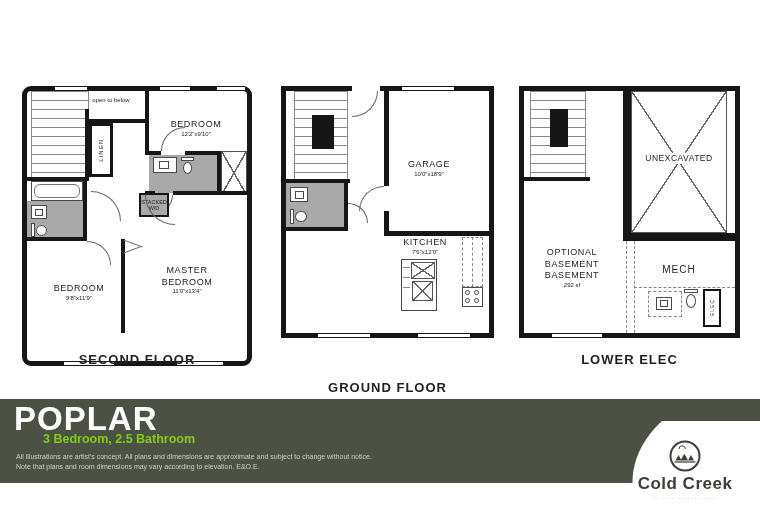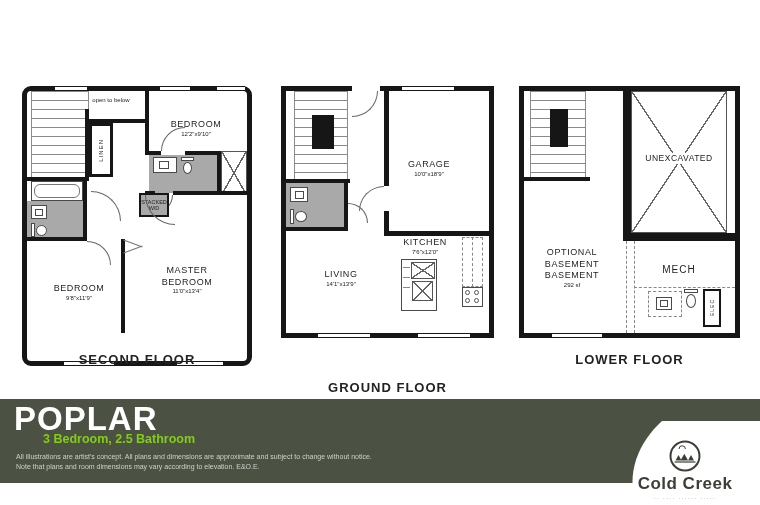--- a/index.html
+++ b/index.html
@@ -119,24 +119,20 @@
     <div class="dm">10'0"x18'9"</div>
   </div>
   <div class="gy" style="left:0;top:92px;width:58px;height:44px;"></div>
   <div class="w" style="left:58px;top:92px;width:4px;height:48px;"></div>
   <div class="w" style="left:0;top:136px;width:62px;height:4px;"></div>
   <div class="arc" style="left:62px;top:112px;width:20px;height:20px;border-width:1px 1px 0 0;border-radius:0 100% 0 0;"></div>
   <div class="fx" style="left:4px;top:96px;width:18px;height:15px;"></div>
   <div class="fx" style="left:9px;top:100px;width:9px;height:8px;"></div>
   <div class="fx" style="left:4px;top:118px;width:4px;height:15px;"></div>
   <div class="tl" style="left:9px;top:120px;width:12px;height:11px;"></div>
-  <div class="rl" style="left:10px;top:178px;width:90px;">
-    <div>LIVING</div>
-    <div class="dm">14'1"x13'9"</div>
-  </div>
   <div class="rl" style="left:95px;top:146px;width:88px;">
     <div>KITCHEN</div>
     <div class="dm">7'6"x12'0"</div>
   </div>
   <div class="fx" style="left:115px;top:168px;width:36px;height:52px;"></div>
   <div class="xb" style="left:125px;top:171px;width:24px;height:17px;"></div>
   <div class="xb" style="left:126px;top:190px;width:21px;height:20px;"></div>
   <div class="ln" style="left:117px;top:176px;width:7px;height:1px;"></div>
   <div class="ln" style="left:117px;top:186px;width:7px;height:1px;"></div>
   <div class="ln" style="left:117px;top:196px;width:7px;height:1px;"></div>
@@ -180,21 +176,21 @@
   <div class="fx" style="left:160px;top:198px;width:14px;height:4px;"></div>
   <div class="tl" style="left:162px;top:203px;width:10px;height:14px;"></div>
   <div style="position:absolute;left:179px;top:198px;width:18px;height:38px;background:#fff;border:2px solid #161616;box-sizing:border-box;display:flex;align-items:center;justify-content:center;">
     <span class="vt" style="font-size:5px;">ELEC</span>
   </div>
   <div class="wh" style="left:28px;bottom:-5px;width:50px;"></div>
 </div>
 
 <div class="flabel" style="left:22px;width:230px;">SECOND FLOOR</div>
 <div class="flabel" style="left:281px;width:213px;margin-top:28px;">GROUND FLOOR</div>
-<div class="flabel" style="left:519px;width:221px;">LOWER FLOOR</div>
+<div class="flabel" style="left:519px;width:221px;">LOWER ELEC</div>
 
 <div class="banner">
   <div class="poplar">POPLAR</div>
   <div class="specs">3 Bedroom, 2.5 Bathroom</div>
   <div class="disc">
     <div>All illustrations are artist's concept. All plans and dimensions are approximate and subject to change without notice.</div>
     <div>Note that plans and room dimensions may vary according to elevation. E&amp;O.E.</div>
   </div>
 </div>
 

